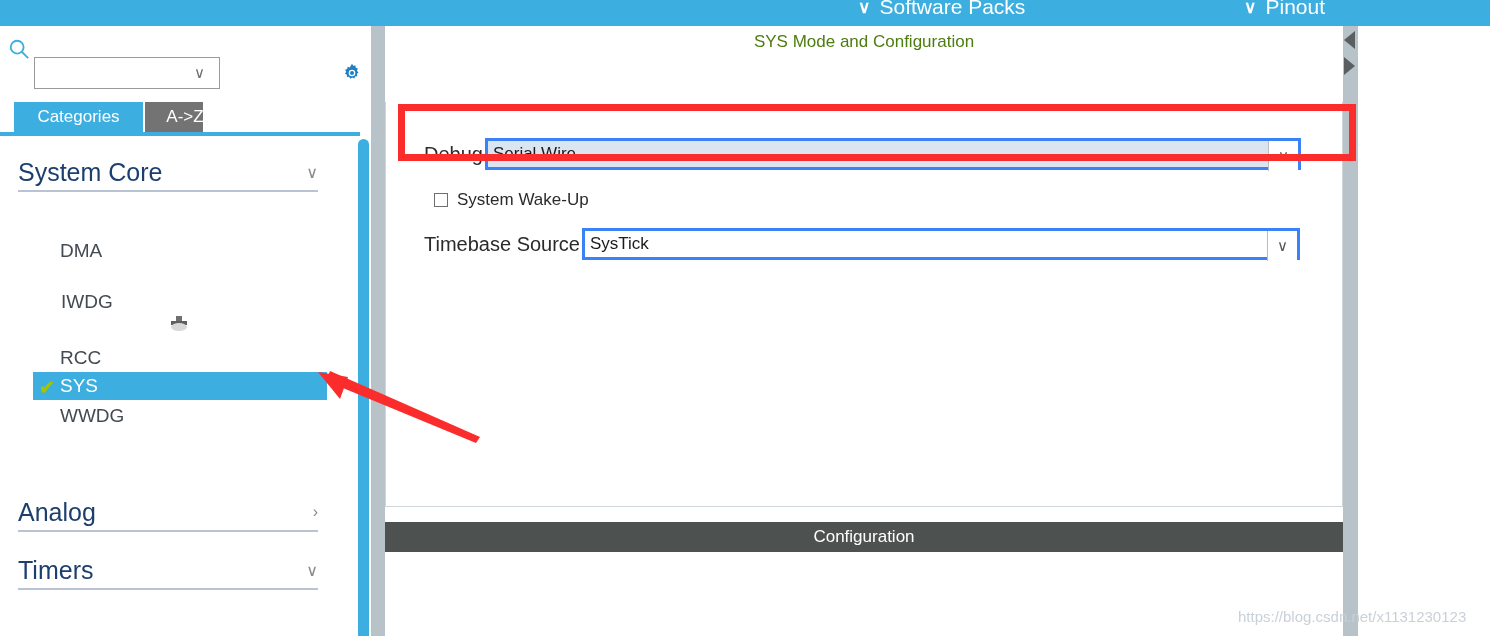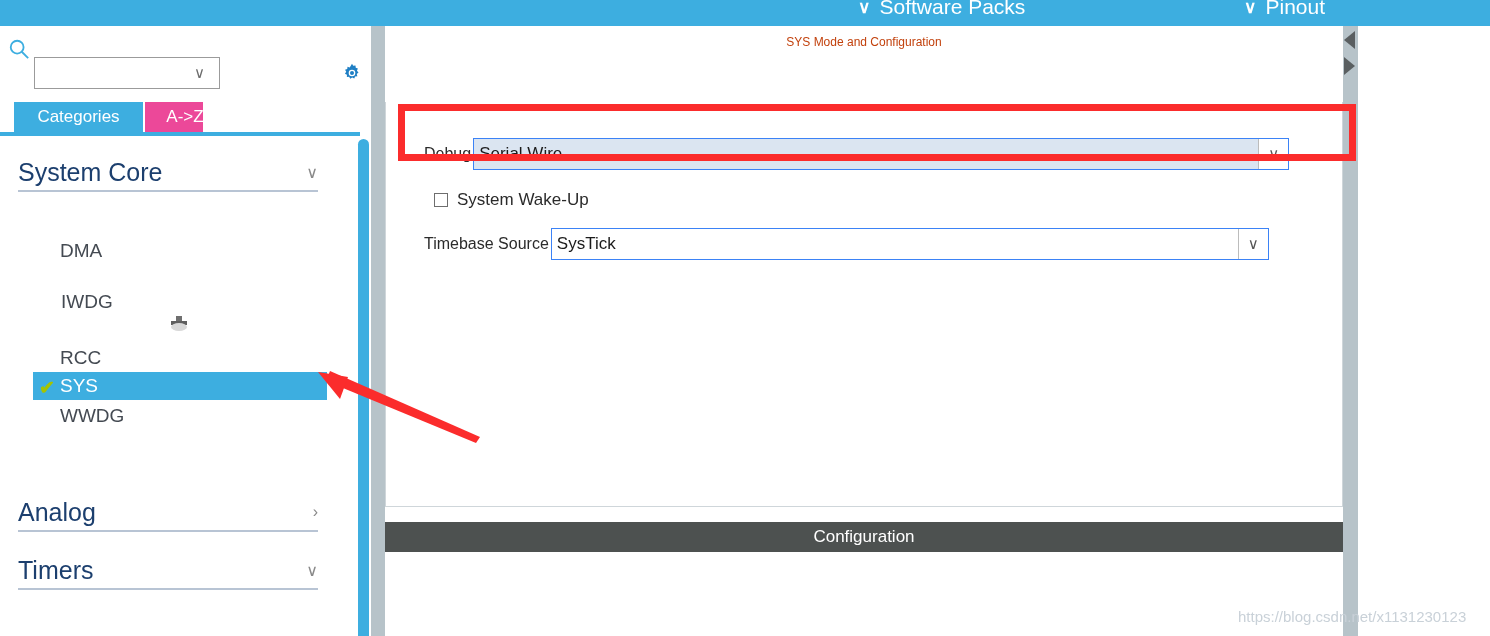--- a/index.html
+++ b/index.html
@@ -63,21 +63,21 @@
   }
   .tab {
     position: absolute; top: 0; height: 30px;
     display: flex; align-items: center; justify-content: center;
     color: #ffffff; font-size: 17px; white-space: nowrap; margin-left: 14px;
   }
   .tab-categories {
     left: 0; width: 129px; background: #3daee0;
   }
   .tab-az {
-    left: 131px; width: 80px; background: #ec4899; justify-content: center;
+    left: 131px; width: 80px; background: #737373; justify-content: center;
   }
   .tab-rest {
     position: absolute; left: 203px; top: 0; width: 157px; height: 30px;
     background: #ffffff;
   }
   .tab-underline {
     position: absolute; left: 0; top: 106px; width: 360px; height: 4px;
     background: #3daee0;
   }
 
@@ -130,21 +130,21 @@
   }
 
   
   .main-area {
     position: absolute; left: 385px; top: 26px; width: 1105px; height: 610px;
     background: #ffffff;
   }
   .panel-title {
     position: absolute; left: 0px; top: 0px; width: 958px; height: 32px;
     display: flex; align-items: center; justify-content: center;
-    font-size: 12px; color: #c2410c; background: #ffffff;
+    font-size: 17px; color: #4d7c0f; background: #ffffff;
   }
   .section-header {
     position: absolute; left: 0px; width: 958px; height: 30px;
     background: #4d5150;
     display: flex; align-items: center; justify-content: center;
     color: #ffffff; font-size: 17px;
   }
   #mode-header { top: 46px; }
   #config-header { top: 496px; }
 
@@ -155,24 +155,24 @@
   .config-body {
     position: absolute; left: 0px; top: 526px; width: 958px; height: 84px;
     background: #ffffff; border: 1px solid #cfd6da; border-top: none;
   }
 
   
   .row-debug {
     position: absolute; left: 38px; top: 36px;
     display: flex; align-items: center;
   }
-  .field-label { font-size: 16px; color: #2b2b2b; white-space: nowrap; }
+  .field-label { font-size: 20px; color: #2b2b2b; white-space: nowrap; }
   .combo {
     position: relative; height: 32px;
-    border: 1px solid #3b82f6; display: flex; align-items: center;
+    border: 3px solid #3b82f6; display: flex; align-items: center;
   }
   .combo .cval {
     font-size: 17px; color: #1b1b1b; padding-left: 5px; white-space: nowrap;
   }
   .combo .cbtn {
     position: absolute; right: 0; top: 0; width: 30px; height: 30px;
     background: #ffffff; border-left: 1px solid #bcbcbc;
     display: flex; align-items: center; justify-content: center;
     color: #555; font-size: 15px;
   }

